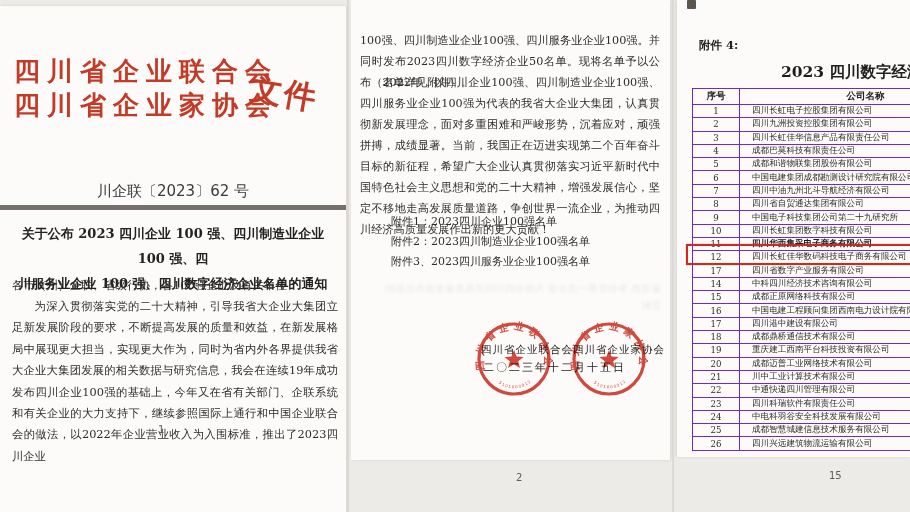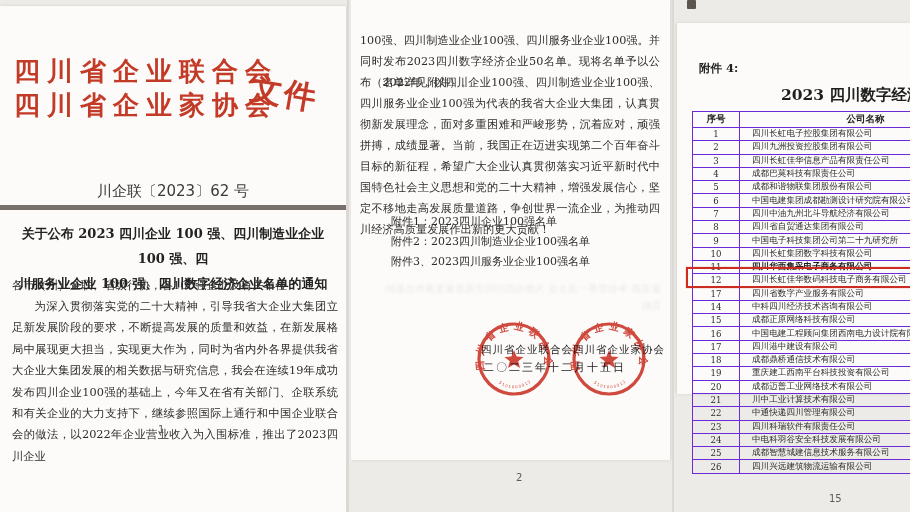--- a/index.html
+++ b/index.html
@@ -5,21 +5,21 @@
   html,body{margin:0;padding:0;}
   body{
     width:910px;height:512px;overflow:hidden;position:relative;
     background:#edebe7;
     font-family:"DejaVu Sans","Liberation Sans",sans-serif;
     color:#2b2b2b;
   }
   .page{position:absolute;background:#fcfbf9;}
   #page1{left:0;top:6px;width:346px;height:506px;box-shadow:1px 0 3px rgba(0,0,0,.12);}
   #page2{left:351px;top:0;width:319px;height:460px;box-shadow:1px 0 3px rgba(0,0,0,.10);}
-  #page3{left:677px;top:0;width:233px;height:371px;box-shadow:-1px 0 3px rgba(0,0,0,.10);margin-top:23px;}
+  #page3{left:677px;top:0;width:233px;height:457px;box-shadow:-1px 0 3px rgba(0,0,0,.10);}
 
   
   .red-head{position:absolute;left:14px;top:48px;width:320px;color:#c33a27;font-weight:bold;
     font-family:"DejaVu Serif","Liberation Serif",serif;}
   .red-head .l{font-size:26px;letter-spacing:7px;line-height:34px;white-space:nowrap;}
   .wenjian{position:absolute;left:250px;top:66px;font-size:32px;font-weight:bold;color:#c33a27;
     transform:rotate(10deg);letter-spacing:2px;font-family:"DejaVu Serif","Liberation Serif",serif;}
   .docnum{position:absolute;left:0;top:176px;width:346px;text-align:center;font-size:15px;color:#3a3a3a;}
   .grayband{position:absolute;left:0;top:199px;width:346px;height:5px;background:#77706c;filter:blur(.6px);}
   .p1title{position:absolute;left:14px;top:215px;width:318px;text-align:center;

